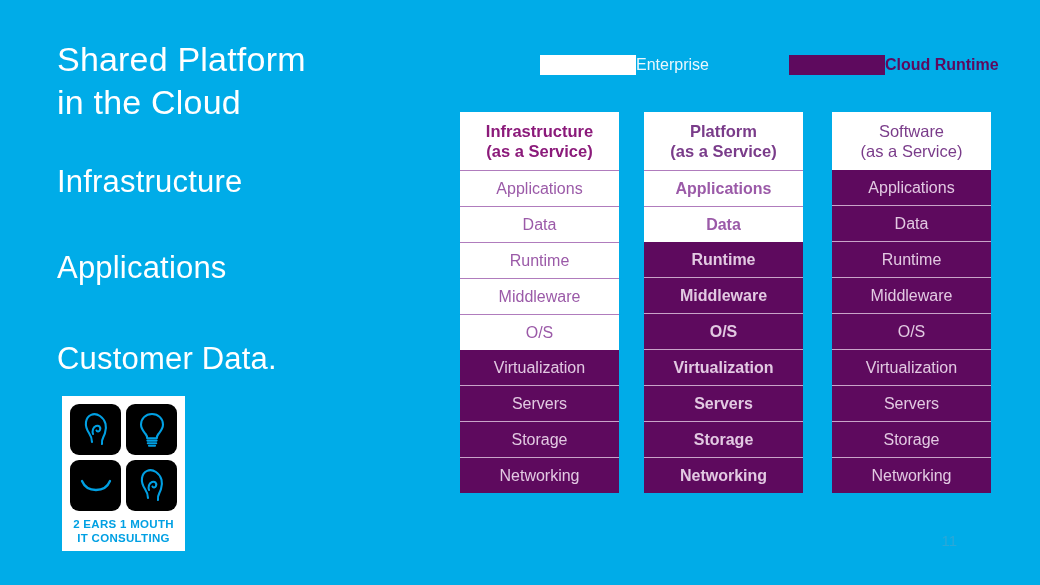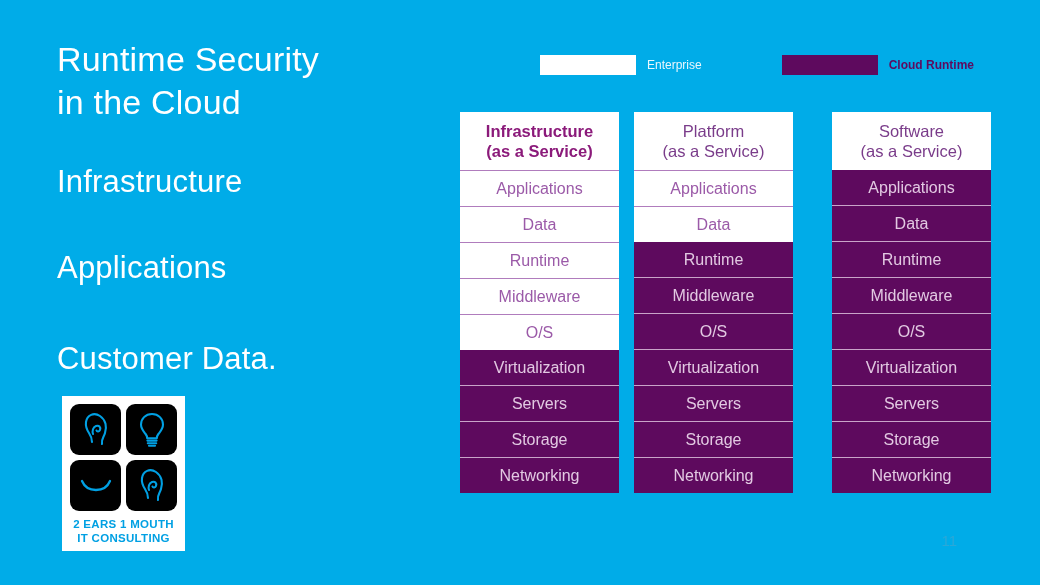--- a/index.html
+++ b/index.html
@@ -101,40 +101,39 @@
   .legend-item { display: flex; align-items: center; }
   .legend-item.enterprise { margin-right: 80px; }
   .legend-swatch {
     width: 96px;
     height: 20px;
     display: block;
   }
   .legend-swatch.white { background: #ffffff; }
   .legend-swatch.purple { background: #5E0A5E; }
   .legend-label {
-    margin-left: 11px;
-    font-size: 12px;
+    font-size: 16px;
     white-space: nowrap;
   }
   .legend-label.enterprise { color: #eaf7fd; font-weight: 400; }
   .legend-label.provider   { color: #5E0A5E; font-weight: bold; }
 
   
   .columns {
     position: absolute;
     top: 112px;
     left: 460px;
   }
   .column {
     position: absolute;
     top: 0;
     width: 159px;
   }
   .column.c0 { left: 0px; }
-  .column.c1 { left: 174px; }
+  .column.c1 { left: 184px; font-weight: bold; }
   .column.c2 { left: 372px; }
 
   .col-header {
     background: #ffffff;
     color: #7a3c8a;
     text-align: center;
     font-size: 16.5px;
     line-height: 20px;
     padding: 9px 4px 9px 4px;
     height: 58px;
@@ -167,21 +166,21 @@
     color: #2aa8d8;
     font-size: 15px;
   }
 </style>
 </head>
 <body>
 
 <div class="slide">
 
   <div class="title-block">
-    <div class="title-line">Runtime Security</div>
+    <div class="title-line">Shared Platform</div>
     <div class="title-line">in the Cloud</div>
   </div>
 
   <div class="left-item i0">Infrastructure</div>
   <div class="left-item i1">Applications</div>
   <div class="left-item i2">Customer Data.</div>
 
   <div class="logo">
     <div class="logo-grid">
       <div class="logo-tile">

